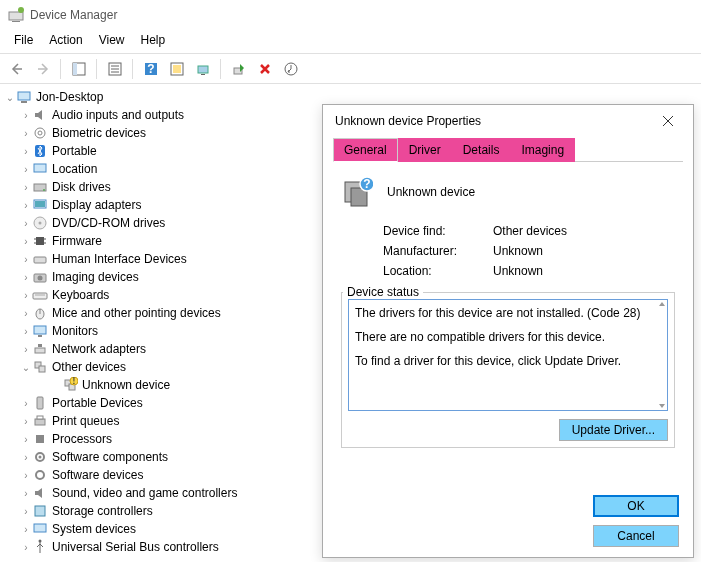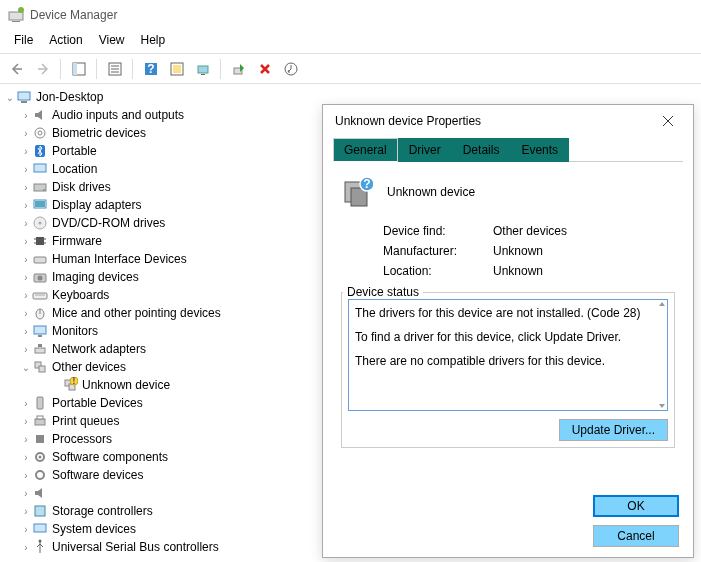--- a/index.html
+++ b/index.html
@@ -15,21 +15,21 @@
 .tree { padding: 4px 2px; overflow: auto; height: 478px; }
 .tree-item { display: flex; align-items: center; height: 18px; padding: 0 2px; white-space: nowrap; }
 .tree-item .expander { width: 12px; text-align: center; color: #888; font-size: 10px; cursor: default; }
 .tree-item .ticon { width: 16px; height: 16px; margin-right: 4px; display: inline-block; }
 .lvl0 { padding-left: 2px; } .lvl1 { padding-left: 18px; } .lvl2 { padding-left: 48px; }
 .dialog { position: absolute; top: 104px; left: 322px; width: 372px; height: 454px; background: #fff; border: 1px solid #aaa; box-shadow: 0 3px 12px rgba(0,0,0,0.15); }
 .dlg-title { height: 32px; display: flex; align-items: center; padding: 0 12px; }
 .dlg-title .txt { flex: 1; }
 .dlg-close { width: 26px; height: 26px; display: flex; align-items: center; justify-content: center; cursor: default; }
 .tabs { display: flex; border-bottom: 1px solid #ccc; margin: 0 10px; }
-.tab { padding: 4px 10px; border: 1px solid transparent; position: relative; top: 1px; background: #0f766e; cursor: default; }
+.tab { padding: 4px 10px; border: 1px solid transparent; position: relative; top: 1px; background: #ec4899; cursor: default; }
 .tab.active { border: 1px solid #ccc; border-bottom: 1px solid #fff; }
 .dlg-body { padding: 14px 18px; }
 .dev-row { display: flex; align-items: center; margin-bottom: 16px; }
 .dev-icon { width: 32px; height: 32px; margin-right: 14px; position: relative; }
 .info-row { display: flex; margin: 6px 0 6px 42px; }
 .info-row .lbl { width: 110px; }
 .fieldset { border: 1px solid #ccc; padding: 6px; margin-top: 14px; position: relative; }
 .fieldset .legend { position: absolute; top: -8px; left: 1px; background: #fff; padding: 0 4px; }
 .status-box { border: 1px solid #6a9edb; padding: 6px; height: 112px; position: relative; }
 .status-box .line { margin-bottom: 10px; }
@@ -352,20 +352,21 @@
         </span>
         <span>Software devices</span>
       </div>
     <div class="tree-item lvl1">
         <span class="expander">›</span>
         <span class="ticon">
           <svg width="16" height="16">
             <path d="M3 6 L6 6 L10 3 L10 13 L6 10 L3 10 Z" fill="#888"></path>
           </svg>
         </span>
+        <span>Sound, video and game controllers</span>
       </div>
     <div class="tree-item lvl1">
         <span class="expander">›</span>
         <span class="ticon">
           <svg width="16" height="16">
             <rect x="3" y="3" width="10" height="10" fill="#bde" stroke="#48a"></rect>
           </svg>
         </span>
         <span>Storage controllers</span>
       </div>
@@ -398,21 +399,21 @@
     <span class="dlg-close">
         <svg width="12" height="12">
           <path d="M1 1 L11 11 M11 1 L1 11" stroke="#333" stroke-width="1"></path>
         </svg>
       </span>
   </div>
   <div class="tabs">
     <div class="tab active">General</div>
     <div class="tab">Driver</div>
     <div class="tab">Details</div>
-    <div class="tab">Events</div>
+    <div class="tab">Imaging</div>
   </div>
   <div class="dlg-body">
     <div class="dev-row">
       <span class="dev-icon">
         <svg width="32" height="32">
             <rect x="4" y="6" width="16" height="20" fill="#bbb" stroke="#555"></rect>
             <rect x="10" y="12" width="16" height="18" fill="#999" stroke="#555"></rect>
             <circle cx="26" cy="8" r="7" fill="#4aa0e0" stroke="#fff" stroke-width="1.5"></circle>
             <text x="26" y="12" text-anchor="middle" fill="#fff" font-size="11" font-weight="bold">?</text>
           </svg>
@@ -429,22 +430,22 @@
       </div>
     <div class="info-row">
         <span class="lbl">Location:</span>
         <span>Unknown</span>
       </div>
 
     <div class="fieldset">
       <span class="legend">Device status</span>
       <div class="status-box">
         <div class="line">The drivers for this device are not installed. (Code 28)</div>
+        <div class="line">There are no compatible drivers for this device.</div>
         <div class="line">To find a driver for this device, click Update Driver.</div>
-        <div class="line">There are no compatible drivers for this device.</div>
         <div class="status-scroll">
           <svg width="8" height="8">
               <path d="M4 2 L7 6 L1 6 Z" fill="#999"></path>
             </svg>
           <svg width="8" height="8">
               <path d="M4 6 L7 2 L1 2 Z" fill="#999"></path>
             </svg>
         </div>
       </div>
       <div class="update-row">

